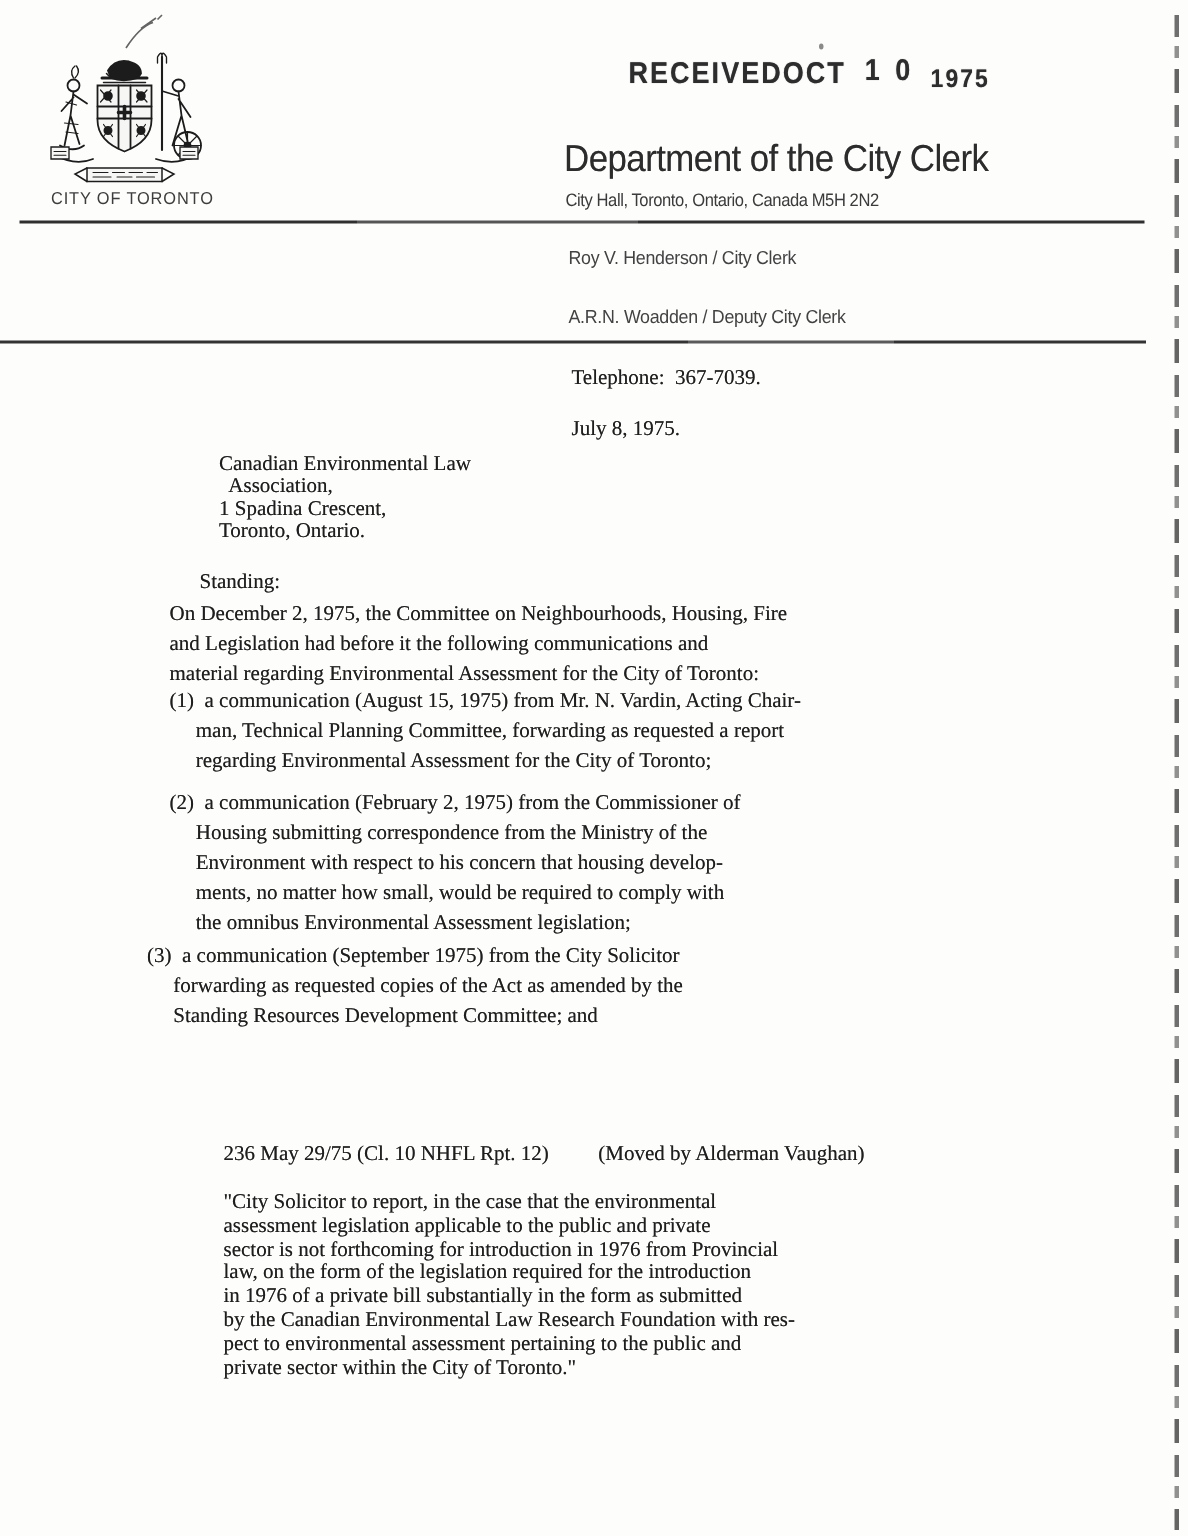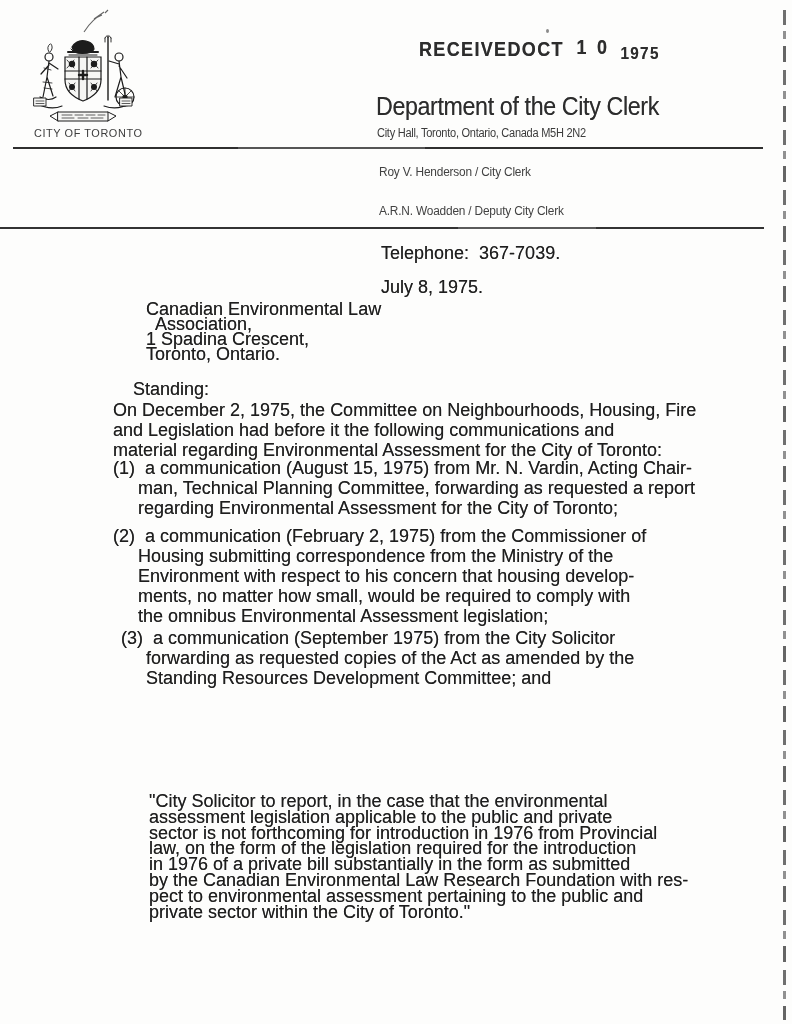--- a/index.html
+++ b/index.html
@@ -4,22 +4,22 @@
 <style>
   html,body{margin:0;padding:0;background:#e8e8e6;}
   .page{
     position:relative;width:792px;height:1024px;margin:0 auto;
     background:#fdfdfc;overflow:hidden;
     font-family:"Liberation Sans","DejaVu Sans",sans-serif;
   }
   
   .mono{
     position:absolute;white-space:pre;
-    font-family:Liberation Sans, sans-serif;
-    font-size:18px;line-height:20px;color:#1e1e1e;
+    font-family:Liberation Serif, serif;
+    font-size:14px;line-height:20px;color:#1e1e1e;
     text-shadow:0 0 .4px rgba(20,20,20,.65);
     letter-spacing:0;
   }
   
   .dept-title{
     position:absolute;left:376px;top:92px;
     font-size:25px;color:#2c2c2c;letter-spacing:-.4px;
     transform:scaleX(.93);transform-origin:left top;
     text-shadow:0 0 .3px rgba(40,40,40,.5);
   }
@@ -140,24 +140,25 @@
 material regarding Environmental Assessment for the City of Toronto:</div>
 
   <div class="mono" style="left:113px;top:458px">(1)  a communication (August 15, 1975) from Mr. N. Vardin, Acting Chair-
      man, Technical Planning Committee, forwarding as requested a report
      regarding Environmental Assessment for the City of Toronto;</div>
   <div class="mono" style="left:113px;top:526px">(2)  a communication (February 2, 1975) from the Commissioner of
      Housing submitting correspondence from the Ministry of the
      Environment with respect to his concern that housing develop-
      ments, no matter how small, would be required to comply with
      the omnibus Environmental Assessment legislation;</div>
-  <div class="mono" style="left:121px;top:628px">(3)  a communication (September 1975) from the City Solicitor
+  <div class="mono" style="left:98px;top:628px">(3)  a communication (September 1975) from the City Solicitor
      forwarding as requested copies of the Act as amended by the
      Standing Resources Development Committee; and</div>
 
+  <div class="mono" style="left:149px;top:760px"><span>236 May 29/75 (Cl. 10 NHFL Rpt. 12)</span><span style="display:inline-block;width:33px"></span><span>(Moved by Alderman Vaughan)</span></div>
 
   <div class="mono" style="left:149px;top:794px;line-height:15.8px">"City Solicitor to report, in the case that the environmental
 assessment legislation applicable to the public and private
 sector is not forthcoming for introduction in 1976 from Provincial
 law, on the form of the legislation required for the introduction
 in 1976 of a private bill substantially in the form as submitted
 by the Canadian Environmental Law Research Foundation with res-
 pect to environmental assessment pertaining to the public and
 private sector within the City of Toronto."</div>
 

